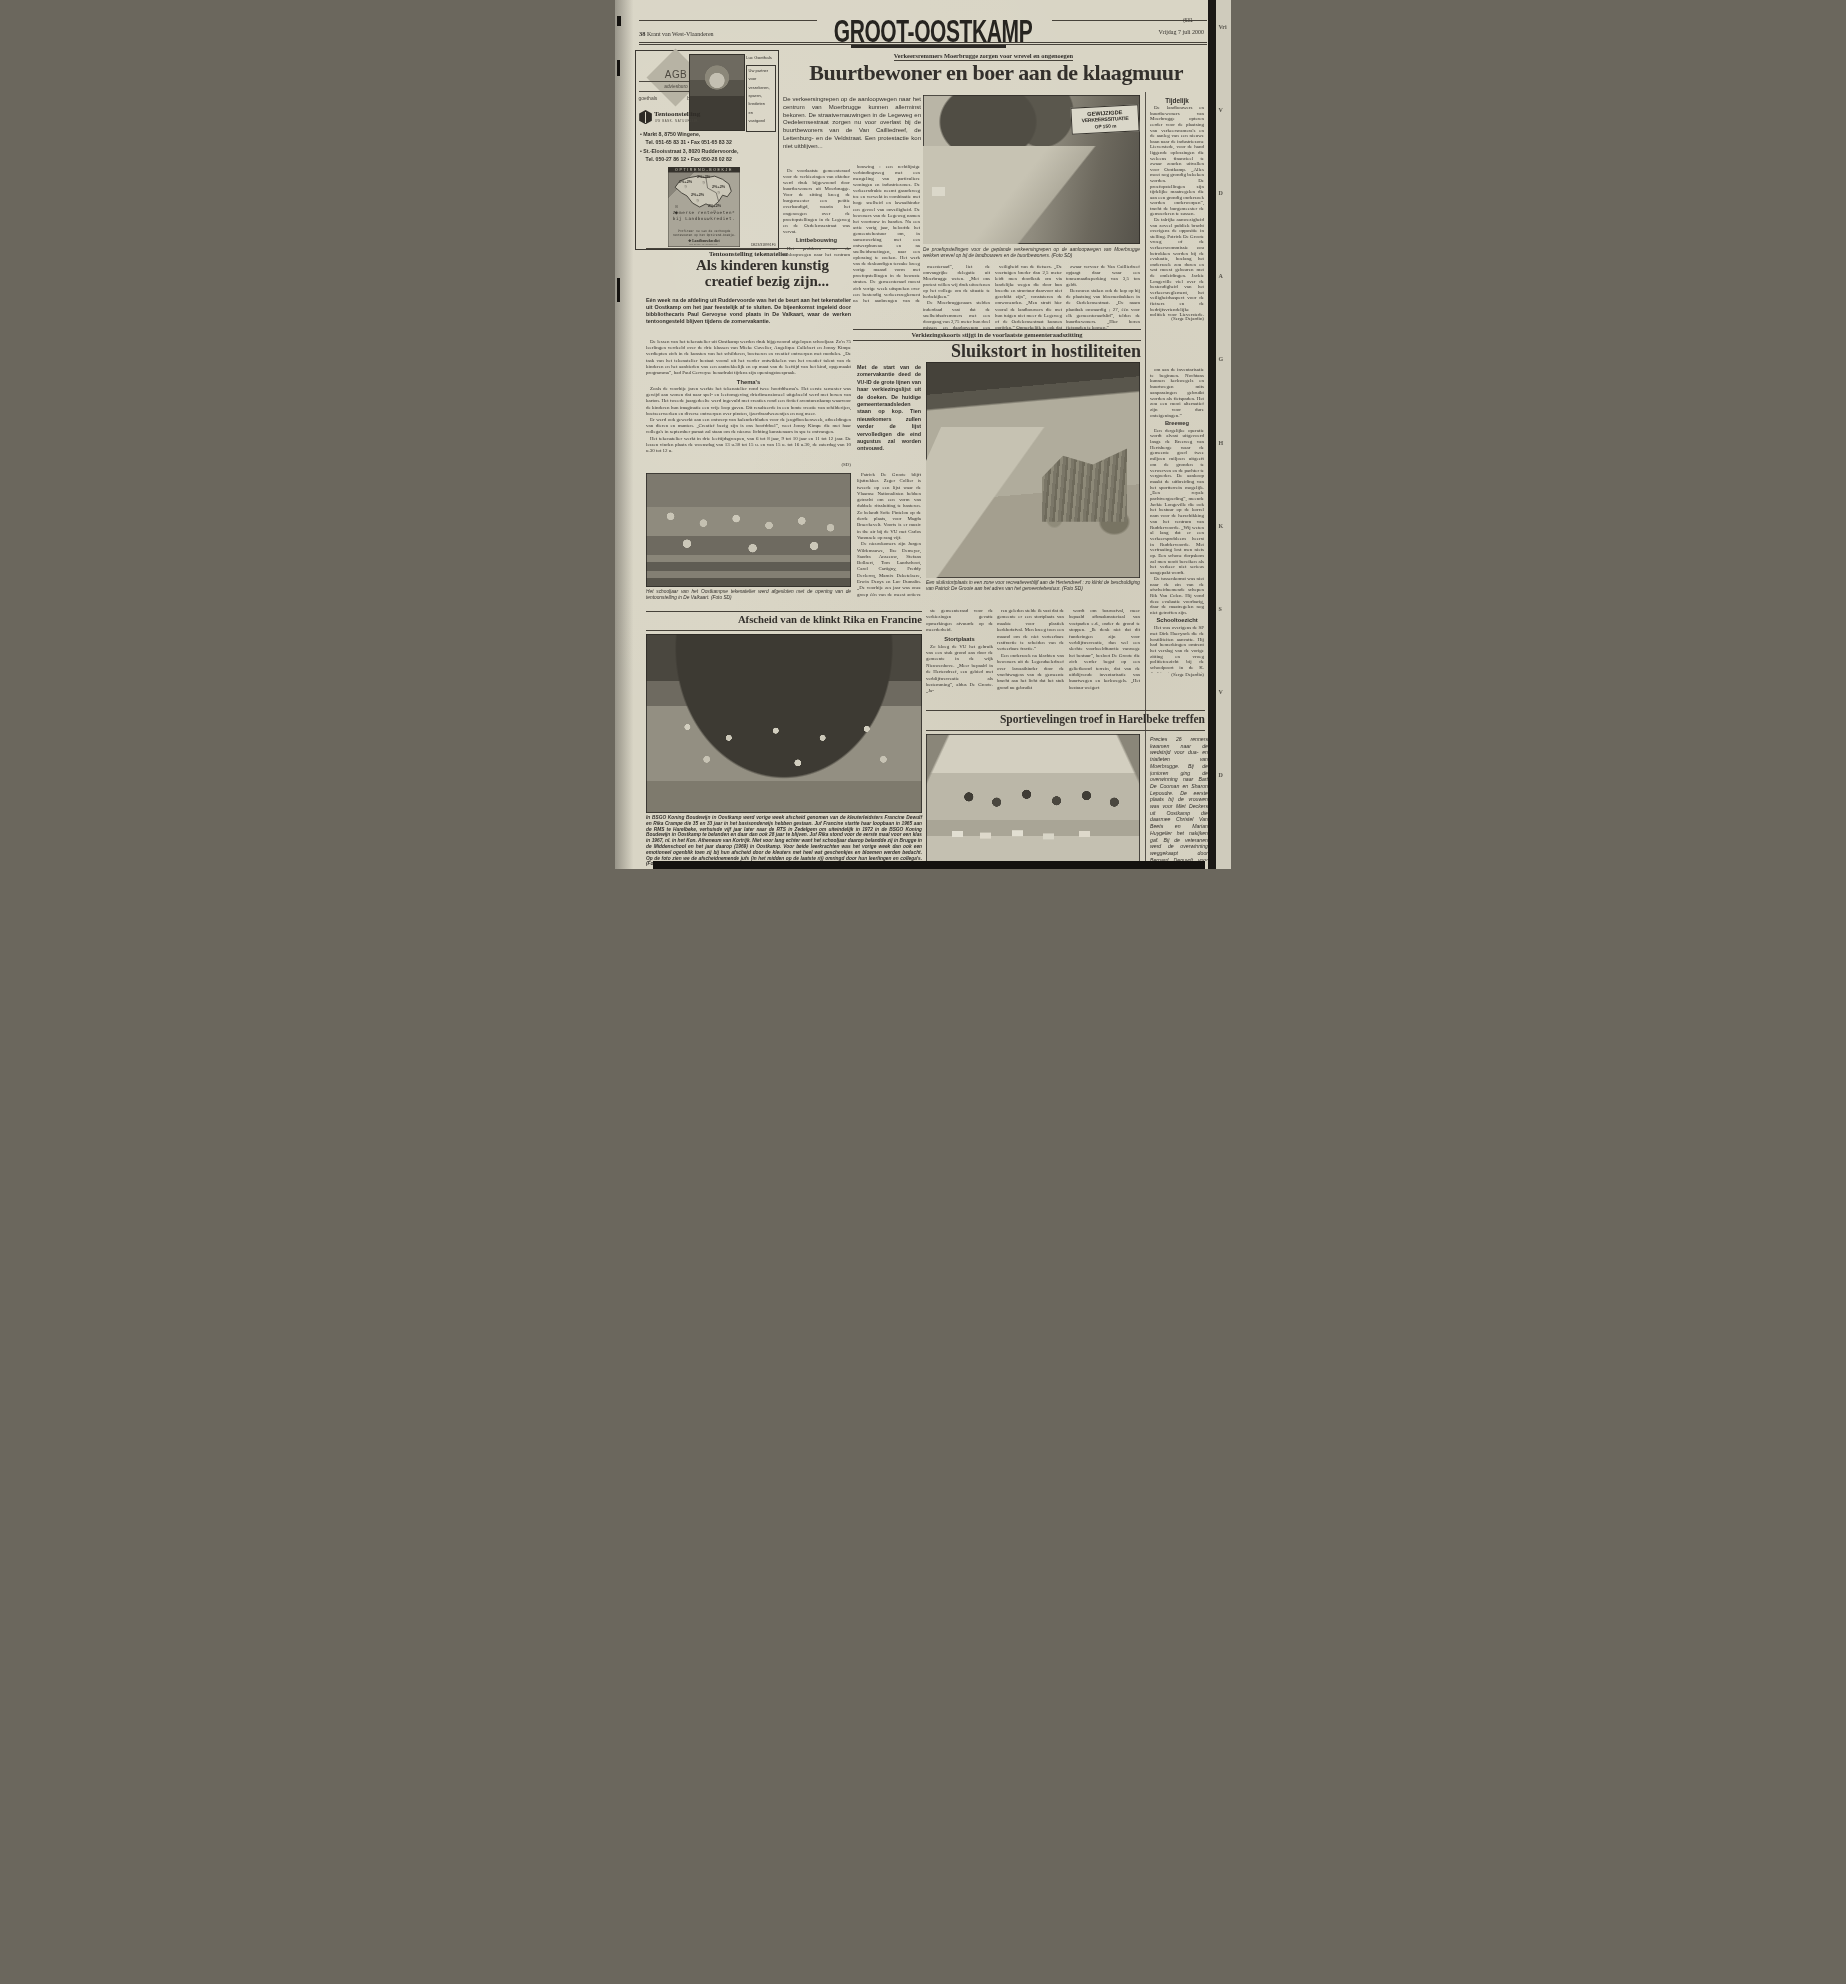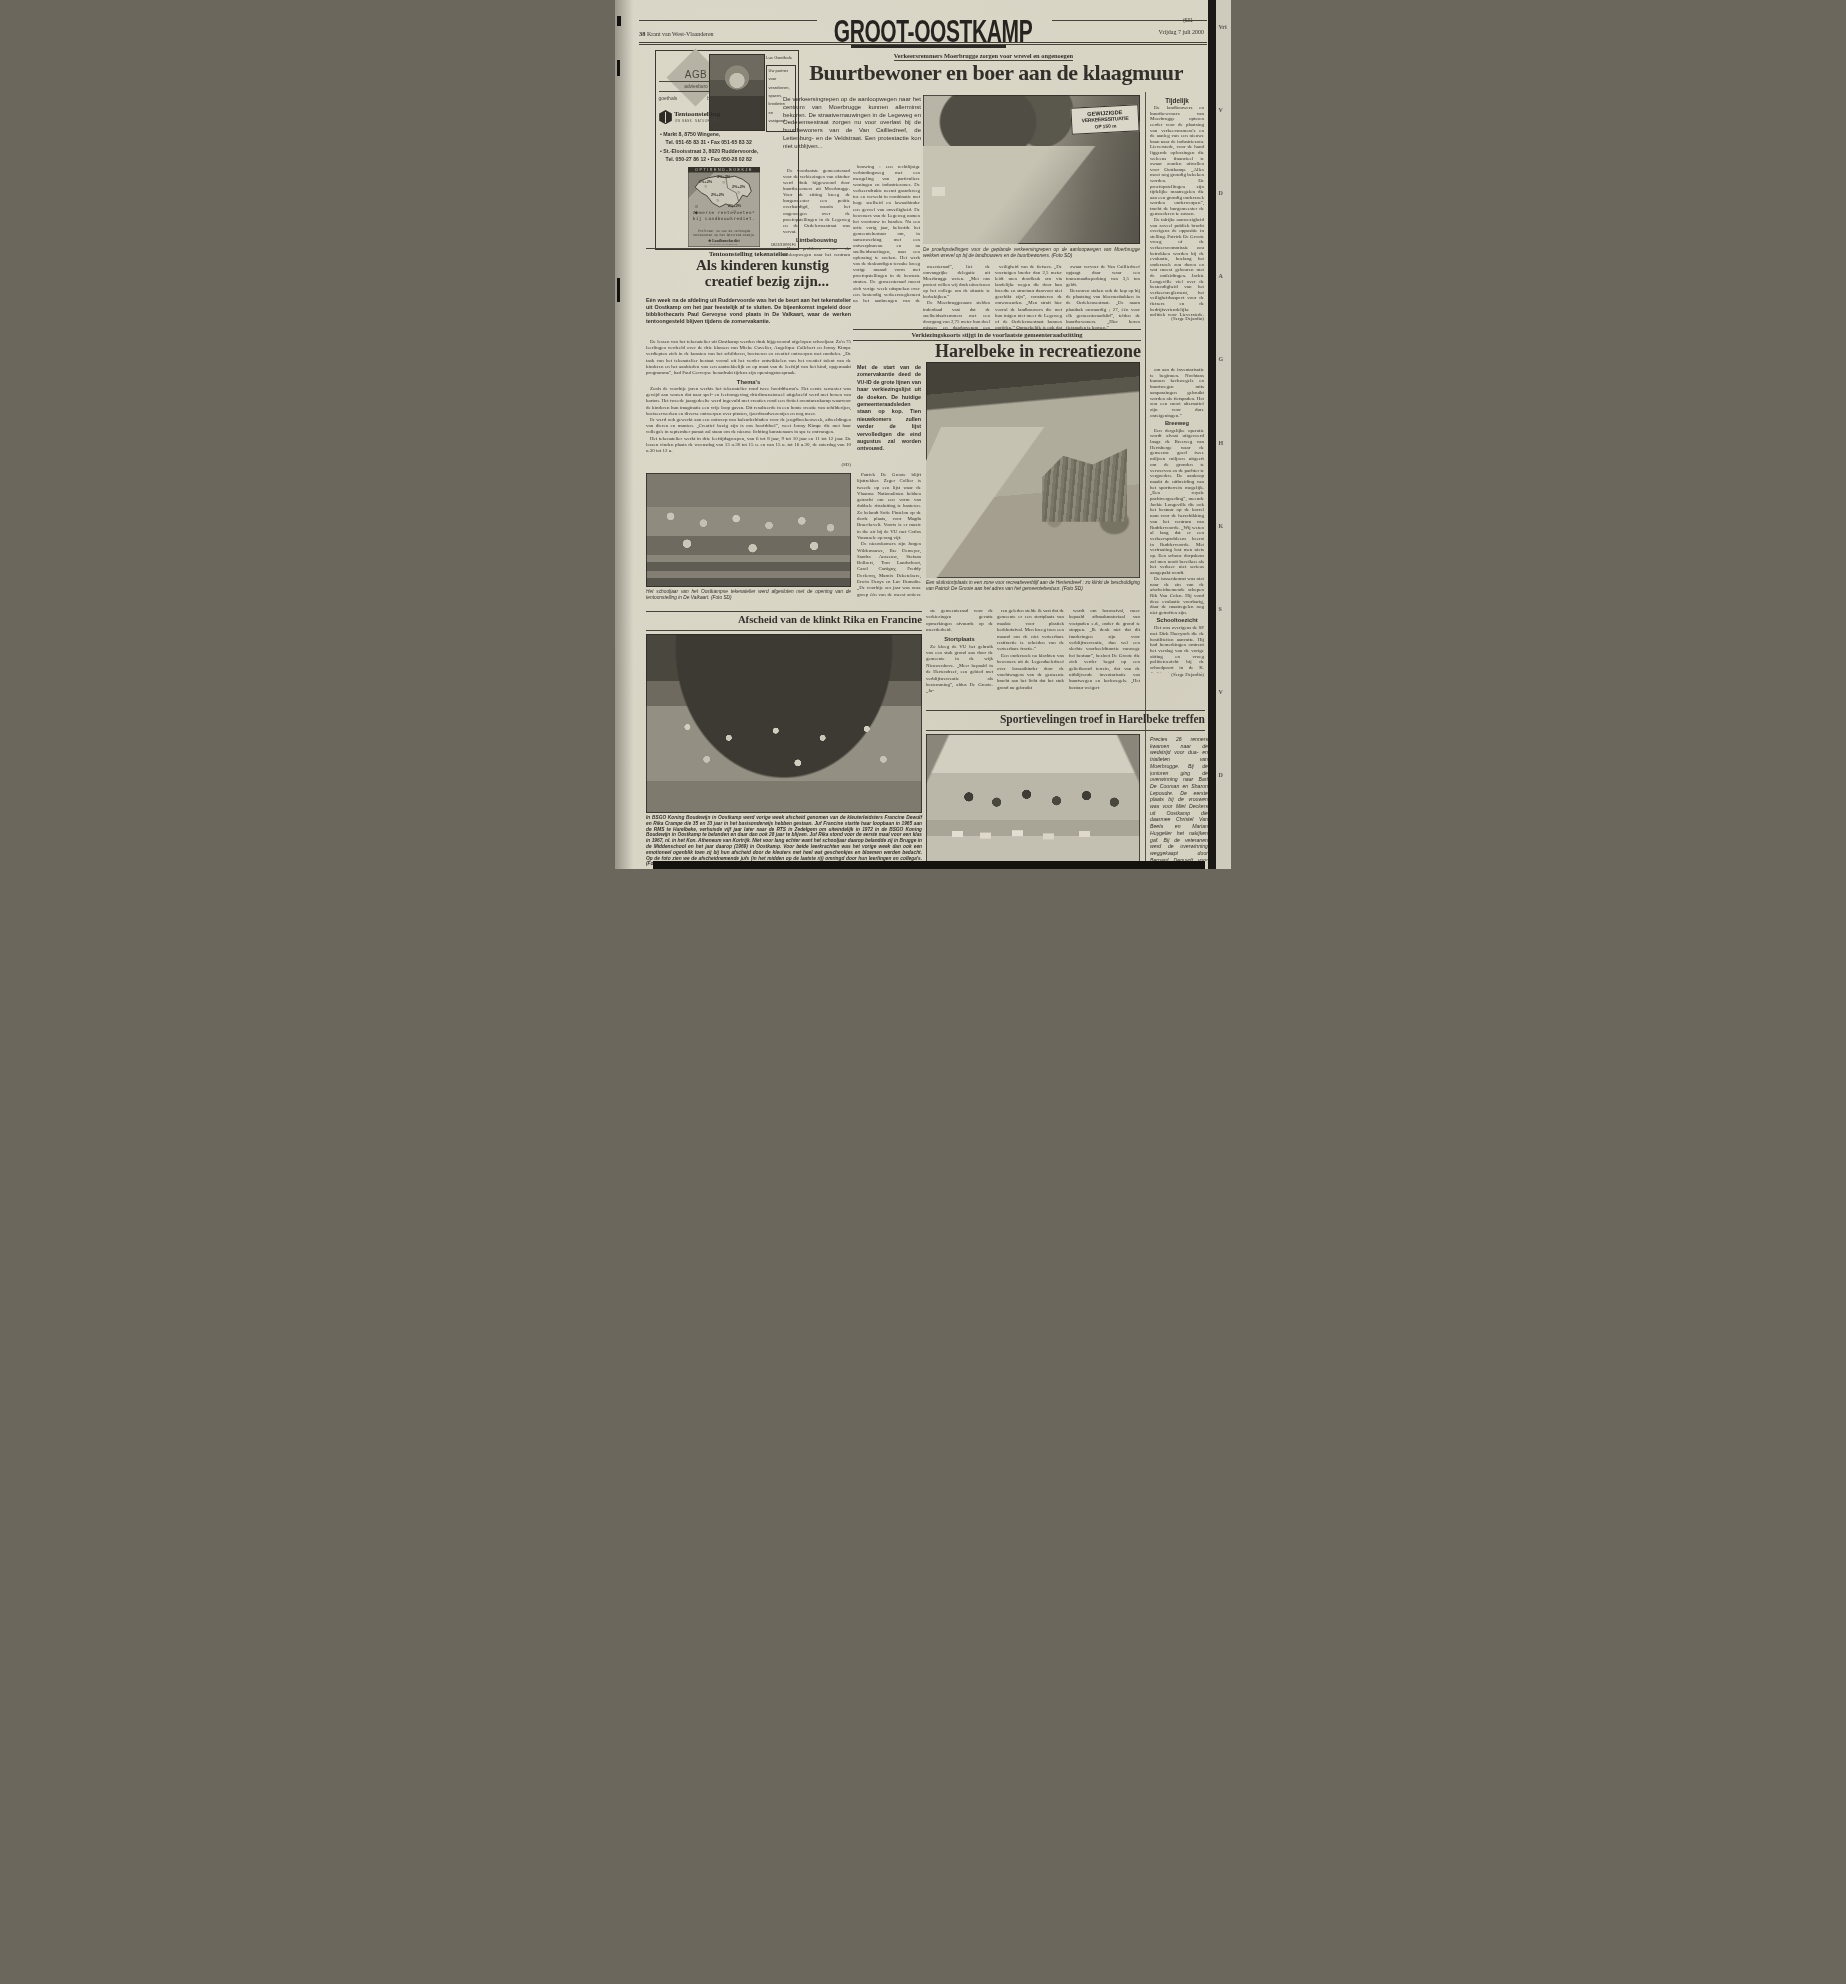--- a/index.html
+++ b/index.html
@@ -30,21 +30,21 @@
   #pageinfo b{font-size:6.4px;}
   #nameplate{left:187px;top:13.5px;width:262px;text-align:center;
     font-family:"Liberation Sans",sans-serif;font-weight:bold;font-size:21px;
     letter-spacing:-0.4px;transform:scaleY(1.45);transform-origin:top;color:#262420;}
   #edition{left:568px;top:17.5px;font-size:4.8px;font-family:"Liberation Sans",sans-serif;}
   #dateline{left:508px;top:29px;width:81px;text-align:right;font-size:6px;}
   #rule-hd1{left:24px;top:42px;width:568px;height:0.8px;}
   #rule-hd2{left:24px;top:44px;width:568px;height:0.4px;}
   #hd-bar{left:236px;top:45px;width:155px;height:2.8px;background:#2b2925;position:absolute;}
   
-  #ad{left:40px;top:50px;width:142px;height:198px;border:0.8px solid #3a3731;
+  #ad{left:20px;top:50px;width:142px;height:198px;border:0.8px solid #3a3731;
     font-family:"Liberation Sans",sans-serif;text-decoration:underline;}
   #agb-diamond{position:absolute;left:19px;top:6.4px;width:41px;height:41px;
     background:#b7b3a4;transform:rotate(45deg);}
   #agb-name{position:absolute;left:16px;top:17.5px;width:48px;text-align:center;
     font-size:10px;color:#4c4840;letter-spacing:0.4px;}
   #agb-line1{position:absolute;left:3.2px;top:30px;width:75px;height:0.4px;background:#4c4840;}
   #agb-sub{position:absolute;left:16px;top:33px;width:48px;text-align:center;font-size:4.8px;color:#4c4840;}
   #agb-line2{position:absolute;left:3.2px;top:40px;width:75px;height:0.4px;background:#4c4840;}
   #agb-left{position:absolute;left:2.4px;top:44px;font-size:5px;color:#4c4840;}
   #agb-right{position:absolute;left:51px;top:44px;font-size:5px;color:#4c4840;}
@@ -337,21 +337,21 @@
       <p class="cpar">Zoals de voorbije jaren werkte het tekenatelier rond twee hoofdthema's. Het eerste semester was gewijd aan wonen dat naar spel- en leefomgeving driedimensioneel uitgebeeld werd met boxen van karton. Het tweede jaargedeelte werd ingevuld met creaties rond een fictief avonturenkamp waarvoor de kinderen hun imaginatie een vrije loop gaven. Dit resulteerde in een bonte creatie van schilderijen, boetseerwerken en diverse ontwerpen over piraten, ijzerdraadwezentjes en nog meer.</p>
       <p class="cpar">Er werd ook gewerkt aan een ontwerp van kalenderbladen voor de jeugdboekenweek, afbeeldingen van dieren en munten. „Creatief bezig zijn is ons hoofddoel”, weet Jonny Kimpe die met haar collega's in september paraat zal staan om de nieuwe lichting kunstenaars in spe te ontvangen.</p>
       <p class="cpar">Het tekenatelier werkt in drie leeftijdsgroepen, van 6 tot 8 jaar, 9 tot 10 jaar en 11 tot 12 jaar. De lessen vinden plaats de woensdag van 13 u.30 tot 15 u. en van 15 u. tot 16 u.30, de zaterdag van 10 u.30 tot 12 u.</p>
     </div>
   <div class="abs sig" id="a2-sig">(SD)</div>
   <div class="photo" id="photo2"></div>
   <div class="abs caption" id="a2-caption">Het schooljaar van het Oostkampse tekenatelier werd afgesloten met de opening van de tentoonstelling in De Valkaart. (Foto SD)</div>
 
   <div class="abs kicker" id="a3-kicker">
     <span>Verkiezingskoorts stijgt in de voorlaatste gemeenteraadszitting</span></div>
-  <div class="abs headline" id="a3-headline">Harelbeke in recreatiezone</div>
+  <div class="abs headline" id="a3-headline">Sluikstort in hostiliteiten</div>
   <div class="abs introtxt" id="a3-intro">Met de start van de zomervakantie deed de VU-ID de grote lijnen van haar verkiezingslijst uit de doeken. De huidige gemeenteraadsleden staan op kop. Tien nieuwkomers zullen verder de lijst vervolledigen die eind augustus zal worden ontvouwd.</div>
   <div class="abs serifbody tight" id="a3-col1">
       <p class="cpar">Patrick De Groote blijft lijsttrekker. Zeger Collier is tweede op een lijst waar de Vlaamse Nationalisten hebben getracht om een vorm van dubbele ritssluiting te hanteren. Zo belandt Sofie Pintelon op de derde plaats, voor Magda Braeckevelt. Voorts is er music in the air bij de VU met Carlos Vanmaele op rang vijf.</p>
       <p class="cpar">De nieuwkomers zijn Jurgen Wildemauwe, Ilse Demeyer, Sandra Anseeuw, Stefaan Bollaert, Tom Landschoot, Carol Cartigny, Freddy Declercq, Marnix Deketelaere, Erwin Denys en Luc Dumalin. „De voorbije zes jaar was onze groep één van de meest actieve fracties uit de raad. Wij staan ten dienste van alle inwoners, en willen verder de tolk blijven van wat leeft bij de bevolking”, aldus De Groote die tijdens de voorlaat-</p>
     </div>
   <div class="photo" id="photo3"></div>
   <div class="abs caption" id="a3-caption">Een sluikstortplaats in een zone voor recreatieverblijf aan de Hertendreef : zo klinkt de beschuldiging van Patrick De Groote aan het adres van het gemeentebestuur. (Foto SD)</div>
   <div class="abs serifbody tight" id="a3-colA">
       <p class="cpar">ste gemeenteraad voor de verkiezingen gevatte opmerkingen afvuurde op de meerderheid.</p>
       <div class="colsub">Stortplaats</div>

